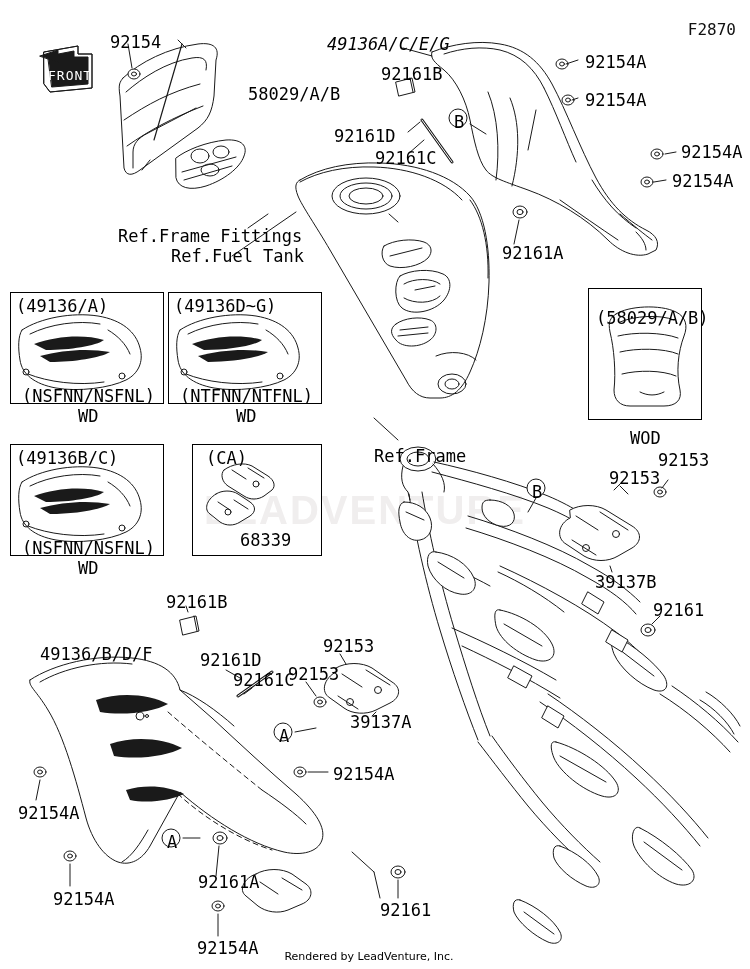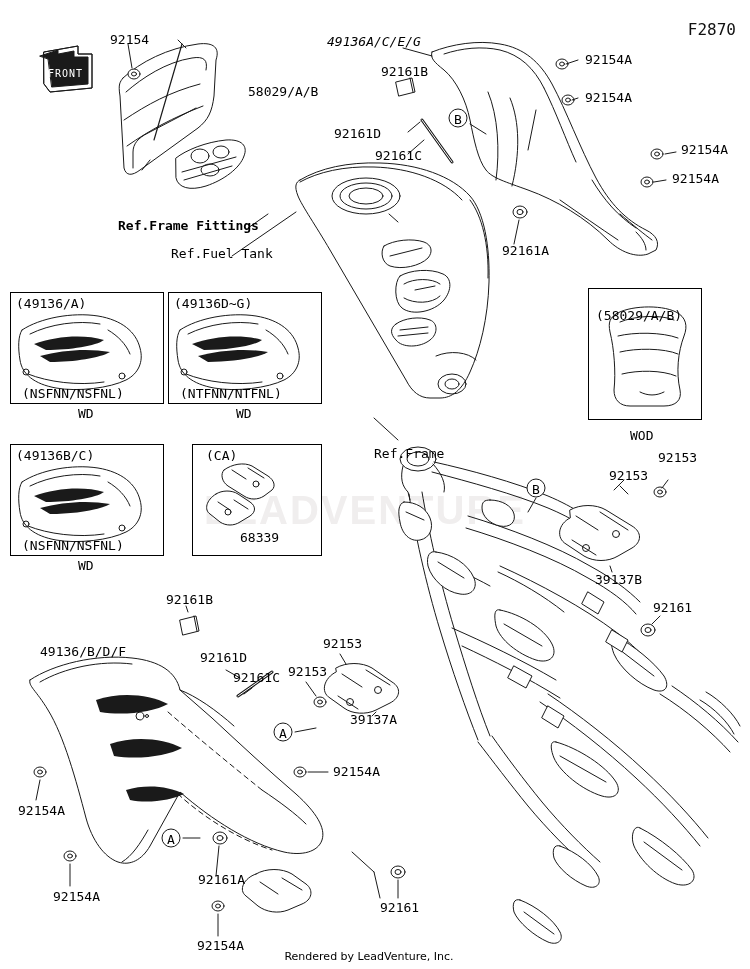--- a/index.html
+++ b/index.html
@@ -1,21 +1,21 @@
 <!DOCTYPE html>
 <html><head>
 <meta charset="utf-8">
 <style>
   html,body{margin:0;padding:0;background:#ffffff;}
   body{width:750px;height:969px;position:relative;overflow:hidden;
        font-family:"DejaVu Sans Mono", monospace;color:#111;}
   .stage{position:absolute;left:0;top:0;width:750px;height:969px;}
   svg.art{position:absolute;left:0;top:0;width:750px;height:969px;}
   .lbl{position:absolute;font-family:"DejaVu Sans Mono", monospace;
-       font-size:13px;color:#000;white-space:nowrap;letter-spacing:0px;}
+       font-size:17px;color:#000;white-space:nowrap;letter-spacing:0px;}
   .panel{position:absolute;border:1px solid #000;background:transparent;}
   .wm{position:absolute;left:150px;top:420px;width:430px;height:180px;
       font-family:"Liberation Sans", sans-serif;font-size:40px;font-weight:bold;
       color:#f0eeee;letter-spacing:2px;display:flex;align-items:center;justify-content:center;
       pointer-events:none;}
   .footer{position:absolute;left:0;bottom:6px;width:738px;text-align:center;
           font-family:"DejaVu Sans", sans-serif;font-size:11px;color:#000;}
   .fig{position:absolute;right:14px;top:20px;font-family:"DejaVu Sans Mono", monospace;font-size:16px;}
 </style>
 </head>
@@ -332,23 +332,23 @@
     <g fill="#ffffff" stroke="#1a1a1a" stroke-width="1">
       <circle cx="458" cy="118" r="9"></circle>
       <circle cx="536" cy="488" r="9"></circle>
       <circle cx="283" cy="732" r="9"></circle>
       <circle cx="171" cy="838" r="9"></circle>
     </g>
   </svg>
 
   <div class="fig">F2870</div>
 
-  <div class="lbl" style="left:48px;top:68px;font-size:10px;letter-spacing:1px;color:#fff;">FRONT</div>
-
-  <div class="lbl" style="left:118px;top:218px;font-weight:bold;">Ref.Frame Fittings</div>
+  <div class="lbl" style="left:48px;top:68px;font-size:13px;letter-spacing:1px;color:#fff;">FRONT</div>
+
+  <div class="lbl" style="left:118px;top:226px;">Ref.Frame Fittings</div>
   <div class="lbl" style="left:171px;top:246px;">Ref.Fuel Tank</div>
   <div class="lbl" style="left:374px;top:402px;margin-top:44px;">Ref.Frame</div>
 
   <div class="lbl" style="left:110px;top:32px;">92154</div>
   <div class="lbl" style="left:248px;top:84px;">58029/A/B</div>
   <div class="lbl" style="left:327px;top:34px;font-style:italic;">49136A/C/E/G</div>
   <div class="lbl" style="left:381px;top:64px;">92161B</div>
   <div class="lbl" style="left:334px;top:126px;">92161D</div>
   <div class="lbl" style="left:375px;top:148px;">92161C</div>
   <div class="lbl" style="left:585px;top:52px;">92154A</div>

